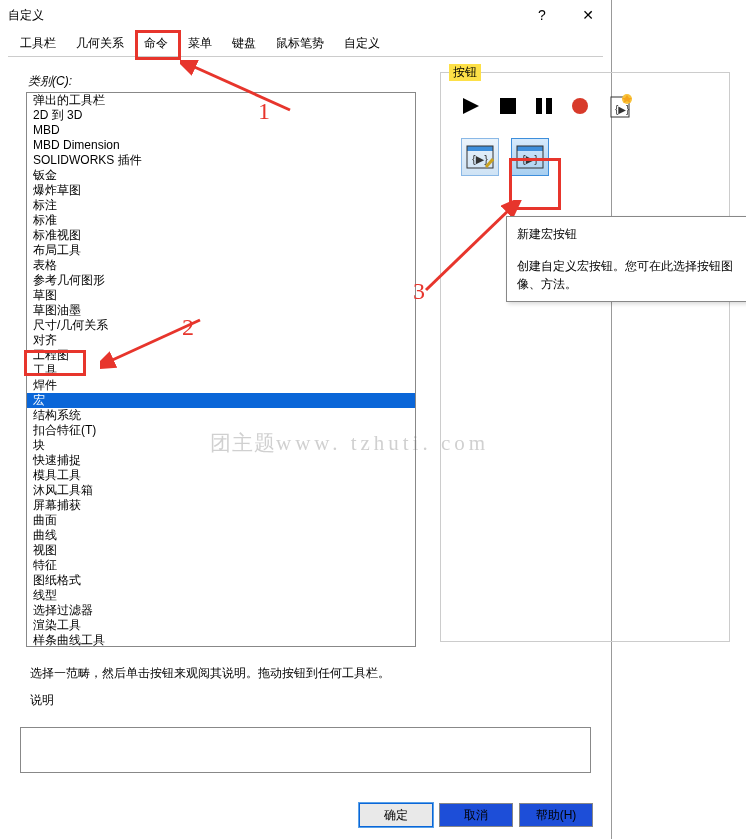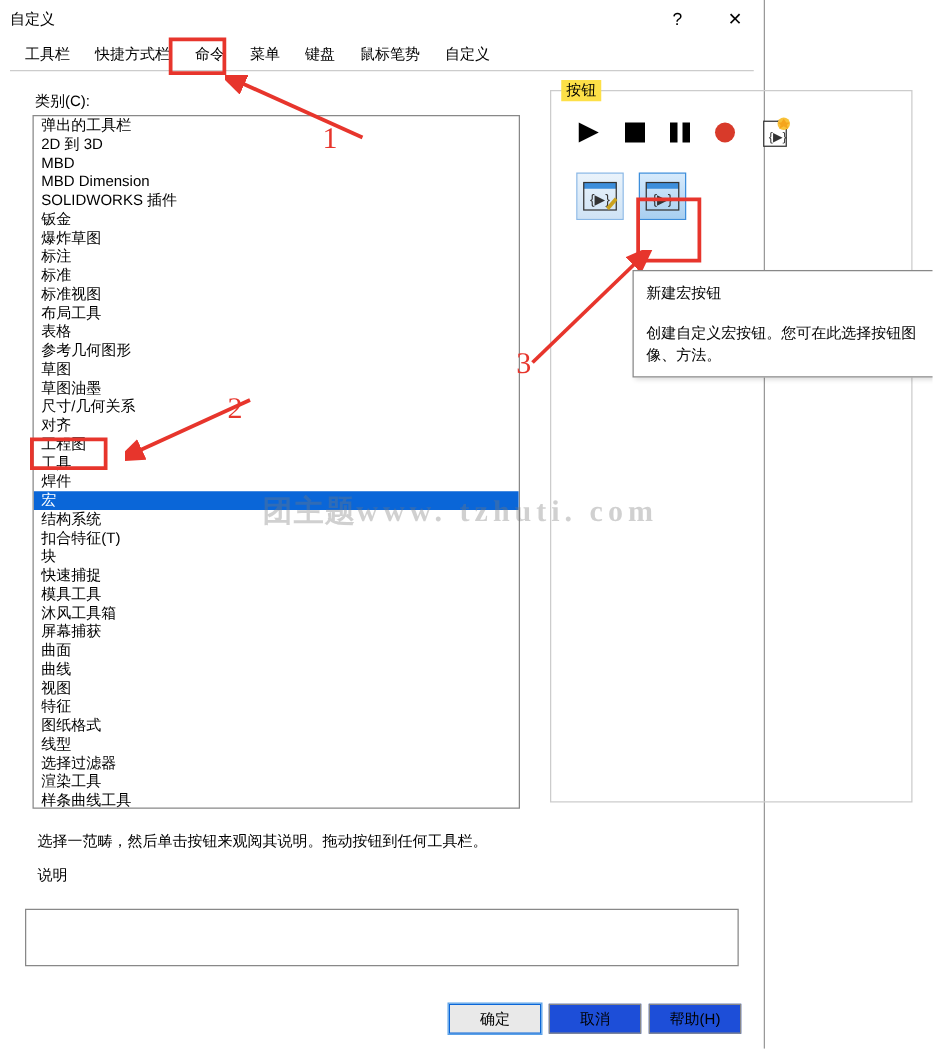--- a/index.html
+++ b/index.html
@@ -54,21 +54,21 @@
     position:absolute;
     border:3px solid #e7352c;
     left:135px; top:30px;
     width:46px; height:30px;
     pointer-events:none;
   }
   .content {
     padding: 12px 18px 0 18px;
   }
   .label { margin: 4px 0 2px 10px; }
-  .cat-label { position: relative; }
+  .cat-label { position: relative; font-style: italic; }
   .arrow1 {
     position:absolute; left:180px; top:60px;
     pointer-events:none;
   }
   .listbox {
     border:1px solid #888;
     width:390px; height:555px;
     overflow:hidden;
     margin-left:8px;
     position:relative;
@@ -173,28 +173,27 @@
     font-size:12px;
     padding:0 10px;
   }
   .btn.primary {
     border:1px solid #0a66d8;
     outline:1px solid #5aa1e8;
     background:#e9e9e9;
   }
   .watermark {
     position:absolute;
-    left:210px; top:393px;
-    font-size:24px;
+    left:210px; top:429px;
+    font-size:21px;
     color:rgba(120,120,120,.35);
     font-family:serif;
     letter-spacing:1px;
     pointer-events:none;
     white-space:nowrap;
-    font-weight:bold;
   }
   .watermark .s2 { letter-spacing:4px; }
   .num {
     position:absolute;
     color:#e7352c;
     font-size:24px;
     font-family:serif;
     pointer-events:none;
   }
 </style>
@@ -210,21 +209,21 @@
           <span>?</span>
         </div>
       <div class="title-btn">
           <span>✕</span>
         </div>
     </div>
   </div>
 
   <div class="tabs" id="tabs">
       <div class="tab">工具栏</div>
-      <div class="tab">快捷方式栏</div>
+      <div class="tab">几何关系</div>
       <div class="tab">命令</div>
       <div class="tab">菜单</div>
       <div class="tab">键盘</div>
       <div class="tab">鼠标笔势</div>
       <div class="tab">自定义</div>
     </div>
   <div class="tabline"></div>
   <div class="redbox-tab"></div>
 
   <div class="content">

